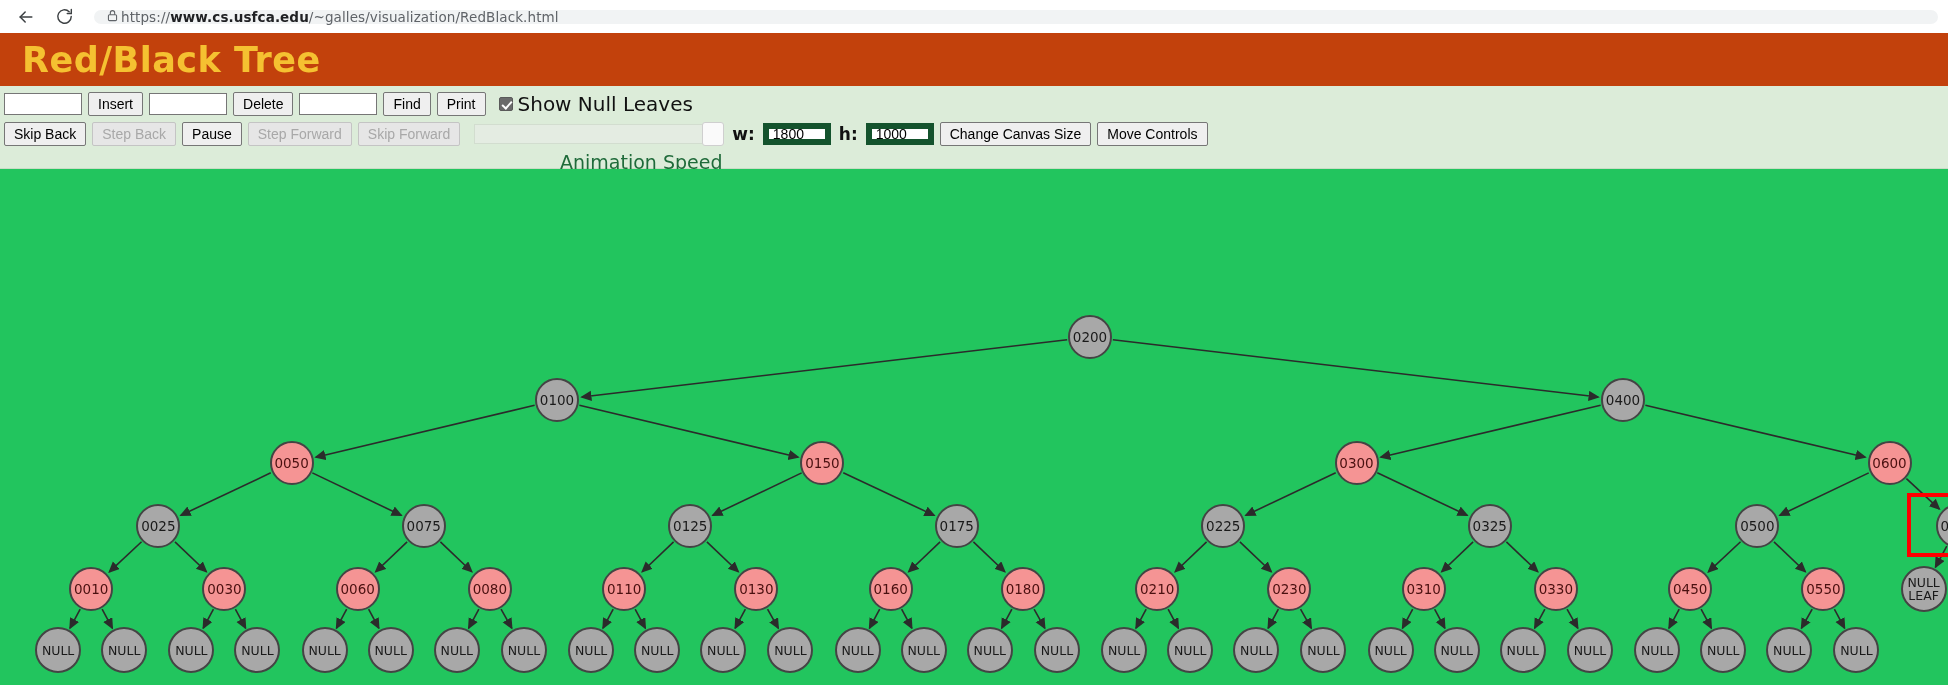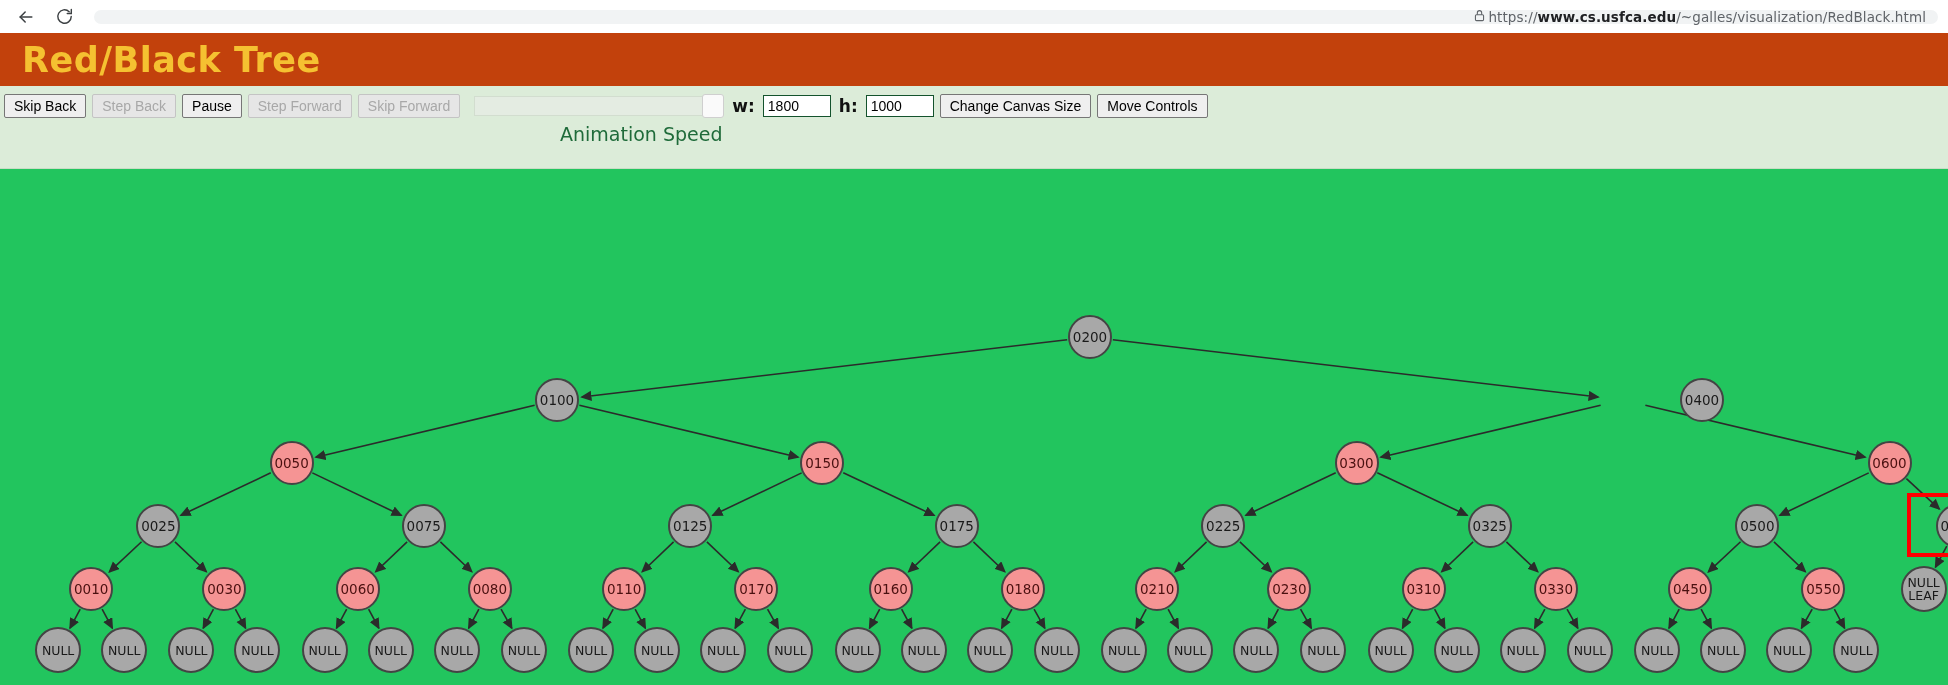--- a/index.html
+++ b/index.html
@@ -32,21 +32,20 @@
     flex: 1 1 auto;
     height: 14px;
     background: #f1f3f4;
     border-radius: 13px;
     display: flex;
     align-items: center;
     padding: 0 12px;
     gap: 2px;
     margin-left: 8px;
     max-width: 1895px;
-    justify-content: flex-end;
   }
   #url-text {
     font-family: "DejaVu Sans", sans-serif;
     font-size: 13.5px;
     color: #5f6368;
     white-space: nowrap;
     overflow: hidden;
     letter-spacing: .1px;
   }
   #url-text .host { color: #202124; font-weight: 600; }
@@ -86,21 +85,21 @@
   input.txt {
     width: 78px; height: 22px;
     border: 1px solid #767676;
     background: #ffffff;
     font-family: "Liberation Sans", sans-serif;
     font-size: 13px;
     padding: 0 3px;
   }
   input.num {
     width: 68px; height: 22px;
-    border: 1px solid #14532d;
+    border: 6px solid #14532d;
     background: #ffffff;
     font-family: "Liberation Sans", sans-serif;
     font-size: 14px;
     padding: 0 4px;
     color: #000;
   }
   button.btn {
     height: 24px;
     border: 1px solid #767676;
     background: #efefef;
@@ -266,20 +265,33 @@
     <span id="url-text"><span>https://</span><span class="host">www.cs.usfca.edu</span><span>/~galles/visualization/RedBlack.html</span></span>
   </div>
 </div>
 
 <div id="page-header">
   <div id="page-title">Red/Black Tree</div>
 </div>
 
 <div id="controls">
 
+  <div class="ctrl-row">
+    <input class="txt" type="text" value="" style="">
+    <button class="btn">Insert</button>
+    <input class="txt" type="text" value="" style="">
+    <button class="btn">Delete</button>
+    <input class="txt" type="text" value="" style="">
+    <button class="btn">Find</button>
+    <button class="btn">Print</button>
+    <div class="chk-wrap">
+      <div class="chk"></div>
+      <span class="chk-label">Show Null Leaves</span>
+    </div>
+  </div>
 
   <div class="ctrl-row second">
     <button class="btn">Skip Back</button>
     <button class="btn disabled" disabled="">Step Back</button>
     <button class="btn">Pause</button>
     <button class="btn disabled" disabled="">Step Forward</button>
     <button class="btn disabled" disabled="">Skip Forward</button>
     <div class="slider-wrap">
       <div class="slider-track"></div>
       <div class="slider-thumb"></div>
@@ -361,39 +373,39 @@
         <line x1="1567.0678503272218" y1="440.07436884265144" x2="1577.7519887747592" y2="459.18003386668323" marker-end="url(#arrow)"></line>
         <line x1="1679.2023768752206" y1="440.2231135572096" x2="1669.0202860051952" y2="459.01835482911997" marker-end="url(#arrow)"></line>
         <line x1="1701.1136231247797" y1="440.2231135572096" x2="1711.295713994805" y2="459.01835482911997" marker-end="url(#arrow)"></line>
         <line x1="1812.1821496727785" y1="440.07436884265144" x2="1801.498011225241" y2="459.18003386668323" marker-end="url(#arrow)"></line>
         <line x1="1834.3636231247797" y1="440.2231135572096" x2="1844.545713994805" y2="459.01835482911997" marker-end="url(#arrow)"></line>
       </g>
   </svg>
   <div id="node-layer">
       <div class="node val black" style="left: 1090px; top: 168px;">0200</div>
       <div class="node val black" style="left: 557px; top: 231px;">0100</div>
-      <div class="node val black" style="left: 1702px; top: 231px;">0400</div>
+      <div class="node val black" style="left: 1623px; top: 231px;">0400</div>
       <div class="node val red" style="left: 291.566px; top: 294px;">0050</div>
       <div class="node val red" style="left: 822.434px; top: 294px;">0150</div>
       <div class="node val red" style="left: 1356.5px; top: 294px;">0300</div>
       <div class="node val red" style="left: 1889.5px; top: 294px;">0600</div>
       <div class="node val black" style="left: 158.316px; top: 357px;">0025</div>
       <div class="node val black" style="left: 423.75px; top: 357px;">0075</div>
       <div class="node val black" style="left: 690.25px; top: 357px;">0125</div>
       <div class="node val black" style="left: 956.75px; top: 357px;">0175</div>
       <div class="node val black" style="left: 1223.25px; top: 357px;">0225</div>
       <div class="node val black" style="left: 1489.75px; top: 357px;">0325</div>
       <div class="node val black" style="left: 1757.32px; top: 357px;">0500</div>
       <div class="node val black" style="left: 1957.72px; top: 357px;">0800</div>
       <div class="node val red" style="left: 91.158px; top: 420px;">0010</div>
       <div class="node val red" style="left: 224.408px; top: 420px;">0030</div>
       <div class="node val red" style="left: 357.658px; top: 420px;">0060</div>
       <div class="node val red" style="left: 489.842px; top: 420px;">0080</div>
       <div class="node val red" style="left: 624.158px; top: 420px;">0110</div>
-      <div class="node val red" style="left: 756.342px; top: 420px;">0170</div>
+      <div class="node val red" style="left: 756.342px; top: 420px;">0130</div>
       <div class="node val red" style="left: 890.658px; top: 420px;">0160</div>
       <div class="node val red" style="left: 1022.84px; top: 420px;">0180</div>
       <div class="node val red" style="left: 1157.16px; top: 420px;">0210</div>
       <div class="node val red" style="left: 1289.34px; top: 420px;">0230</div>
       <div class="node val red" style="left: 1423.66px; top: 420px;">0310</div>
       <div class="node val red" style="left: 1555.84px; top: 420px;">0330</div>
       <div class="node val red" style="left: 1690.16px; top: 420px;">0450</div>
       <div class="node val red" style="left: 1823.41px; top: 420px;">0550</div>
       <div class="node nullleaf black" style="left: 58.112px; top: 481px;">
         <div>

